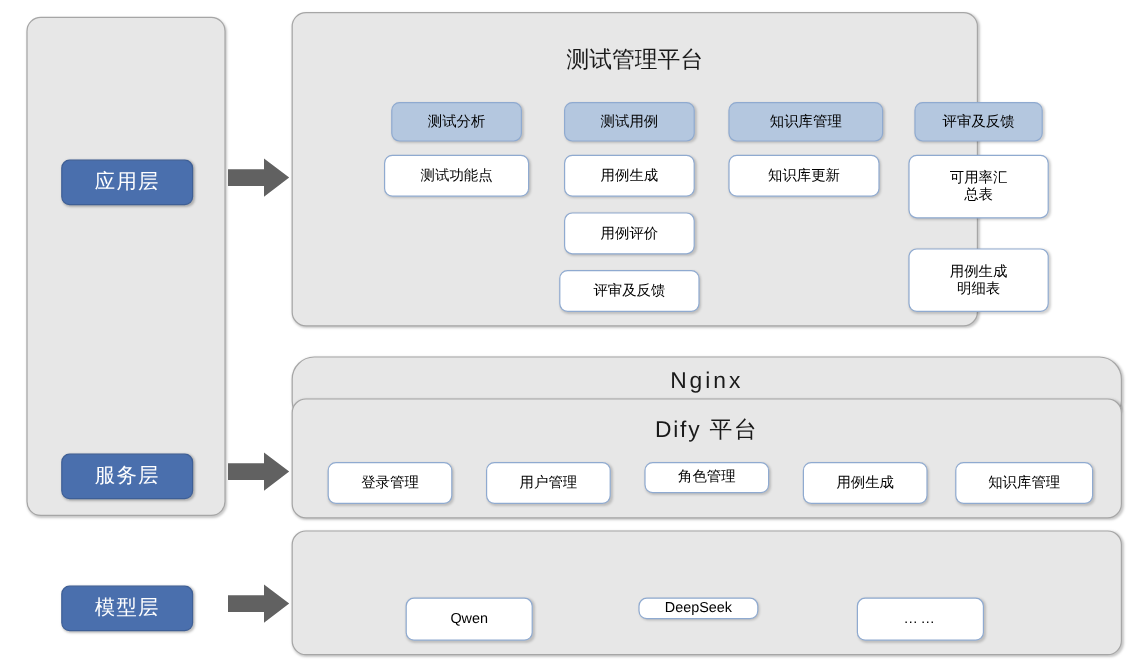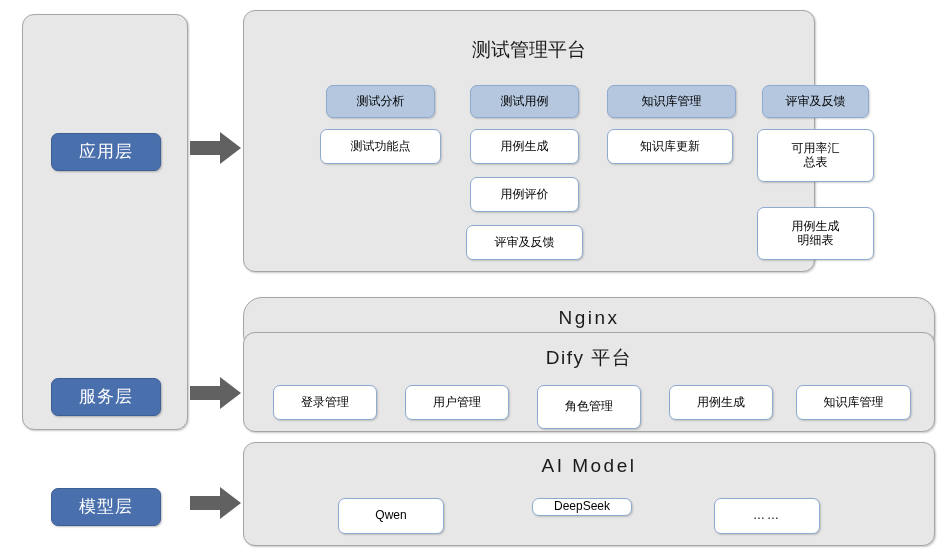--- a/index.html
+++ b/index.html
@@ -156,26 +156,25 @@
 
   <div class="panel" id="nginx-panel">
     <div class="panel-title" id="nginx-title">Nginx</div>
   </div>
 
   <div class="panel" id="dify-panel">
     <div class="panel-title" id="dify-title">Dify 平台</div>
 
     <div class="node" style="left:29px; top:52px; width:104px; height:35px;">登录管理</div>
     <div class="node" style="left:161px; top:52px; width:104px; height:35px;">用户管理</div>
-    <div class="node" style="left:293px; top:52px; width:104px; height:44px;">角色管理</div>
+    <div class="node" style="left:293px; top:52px; width:104px; height:26px;">角色管理</div>
     <div class="node" style="left:425px; top:52px; width:104px; height:35px;">用例生成</div>
     <div class="node" style="left:552px; top:52px; width:115px; height:35px;">知识库管理</div>
   </div>
 
   <div class="panel" id="model-panel">
-    <div class="panel-title" id="model-title">AI Model</div>
 
     <div class="node" style="left:94px; top:55px; width:106px; height:36px;">Qwen</div>
     <div class="node" style="left:288px; top:55px; width:100px; height:18px;">DeepSeek</div>
     <div class="node ellipsis-node" style="left:470px; top:55px; width:106px; height:36px;">……</div>
   </div>
 
 </div>
 
 </body></html>

